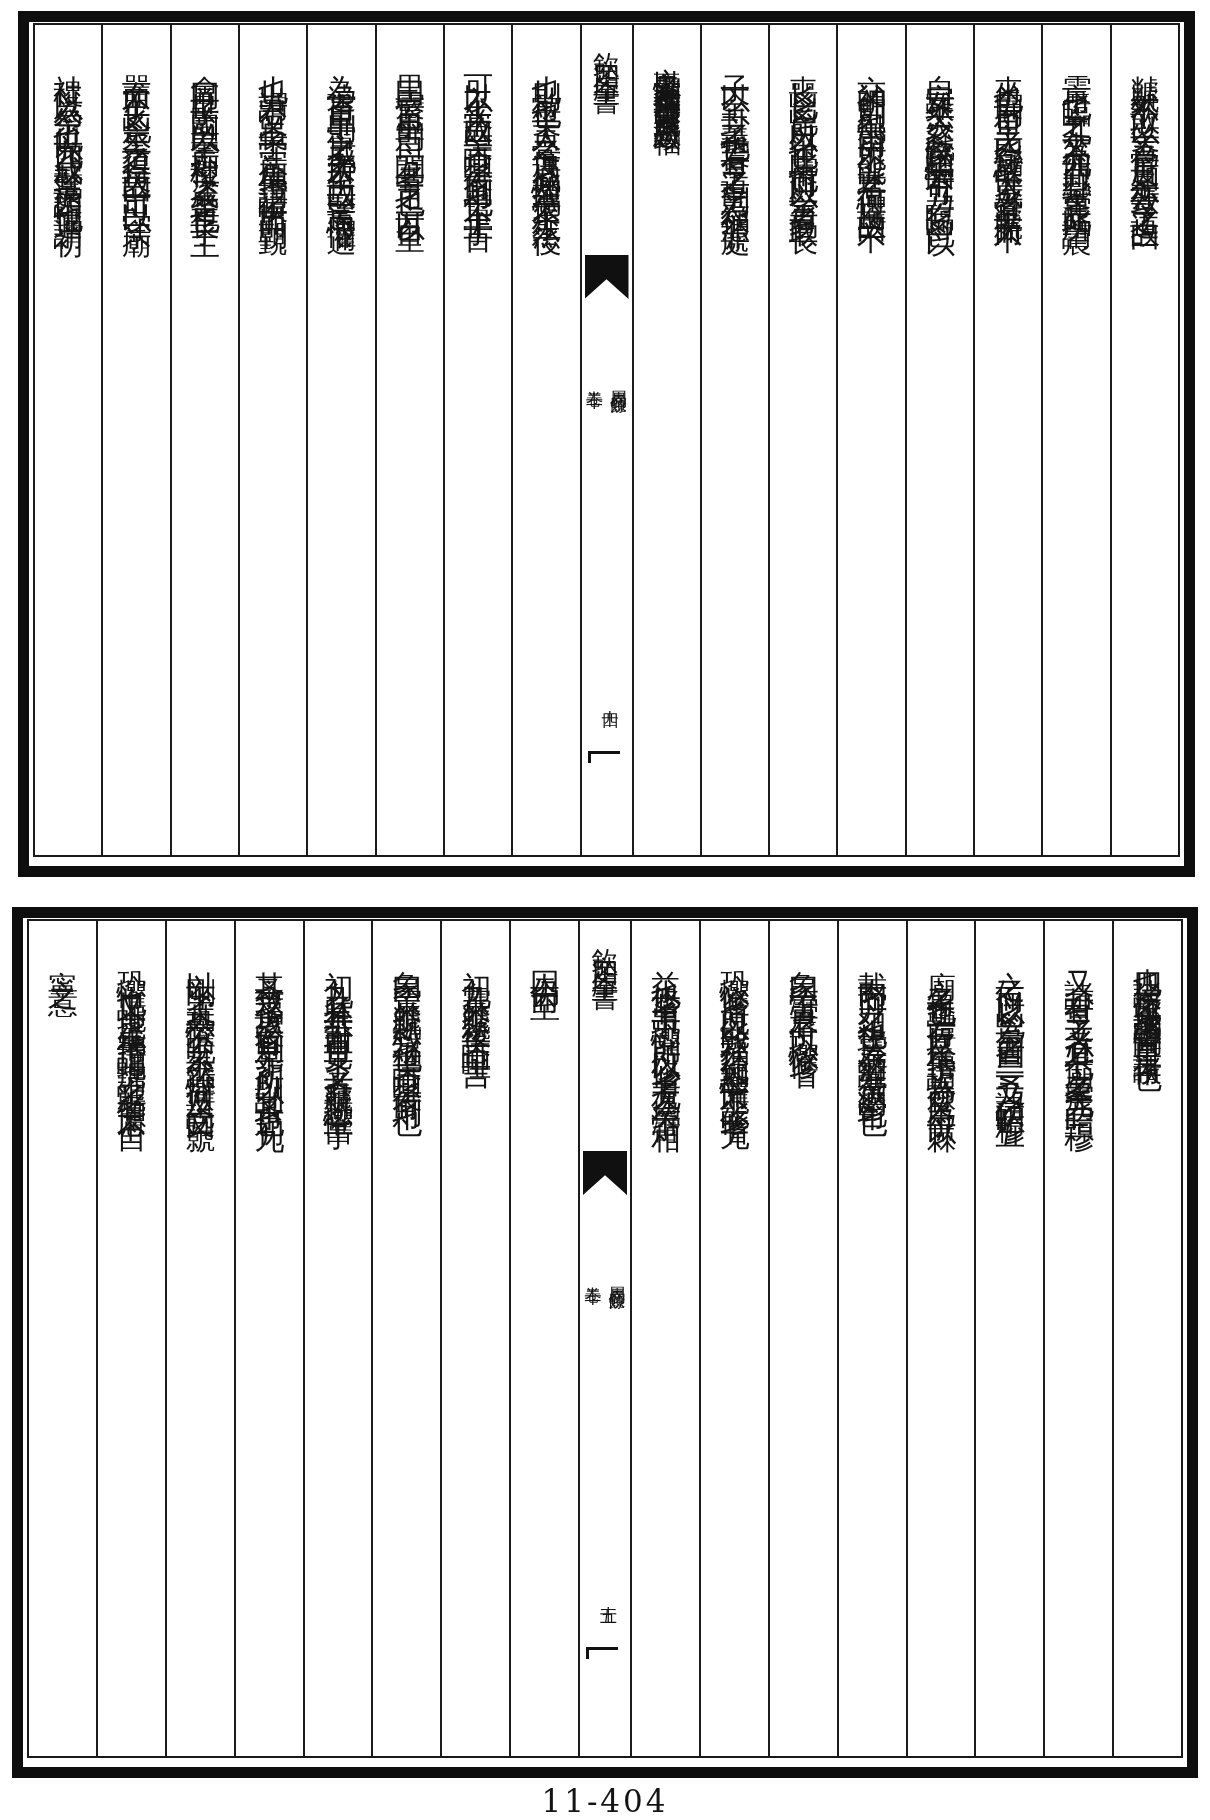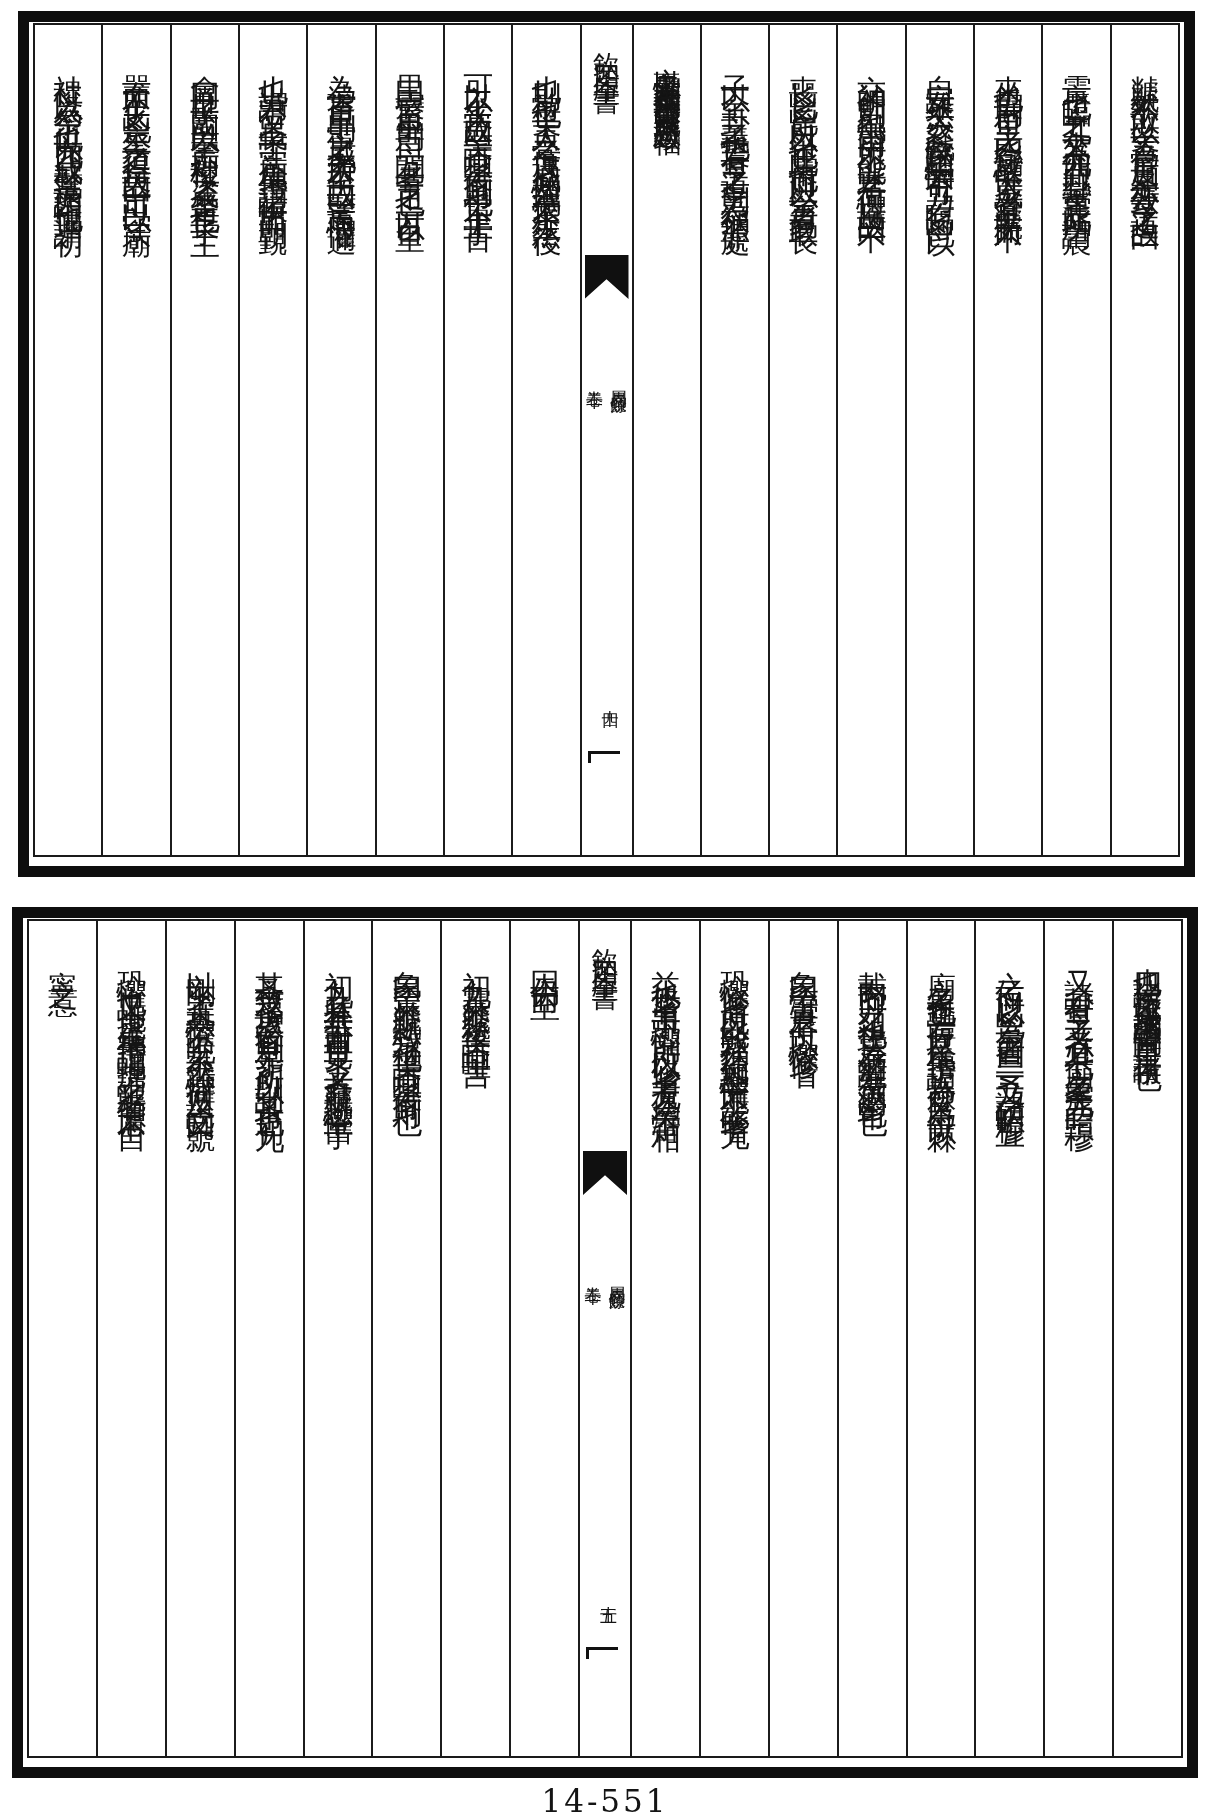--- a/index.html
+++ b/index.html
@@ -140,13 +140,13 @@
     <div class="col">初九震來虩虩後笑言啞啞吉</div>
     <div class="col">象曰震來虩虩恐致福也笑言啞啞後有則也</div>
     <div class="col">初九之躰具于卦而再見于爻者蓋虩虩恐懼當于</div>
     <div class="col">其蚤致福蚤故後有則見于初所以訓其蚤也初九</div>
     <div class="col">以剛下柔其恐懼不晚矣不然雖懼何及說文曰虩</div>
     <div class="col">恐懼也又蠅虎蟲集傳謂蠅虎謂之虩者傾慮不自</div>
     <div class="col">寧之意</div>
   </div>
 </div>
 
-<div class="footer">14-551</div>
+<div class="footer">11-404</div>
 
 </body></html>

